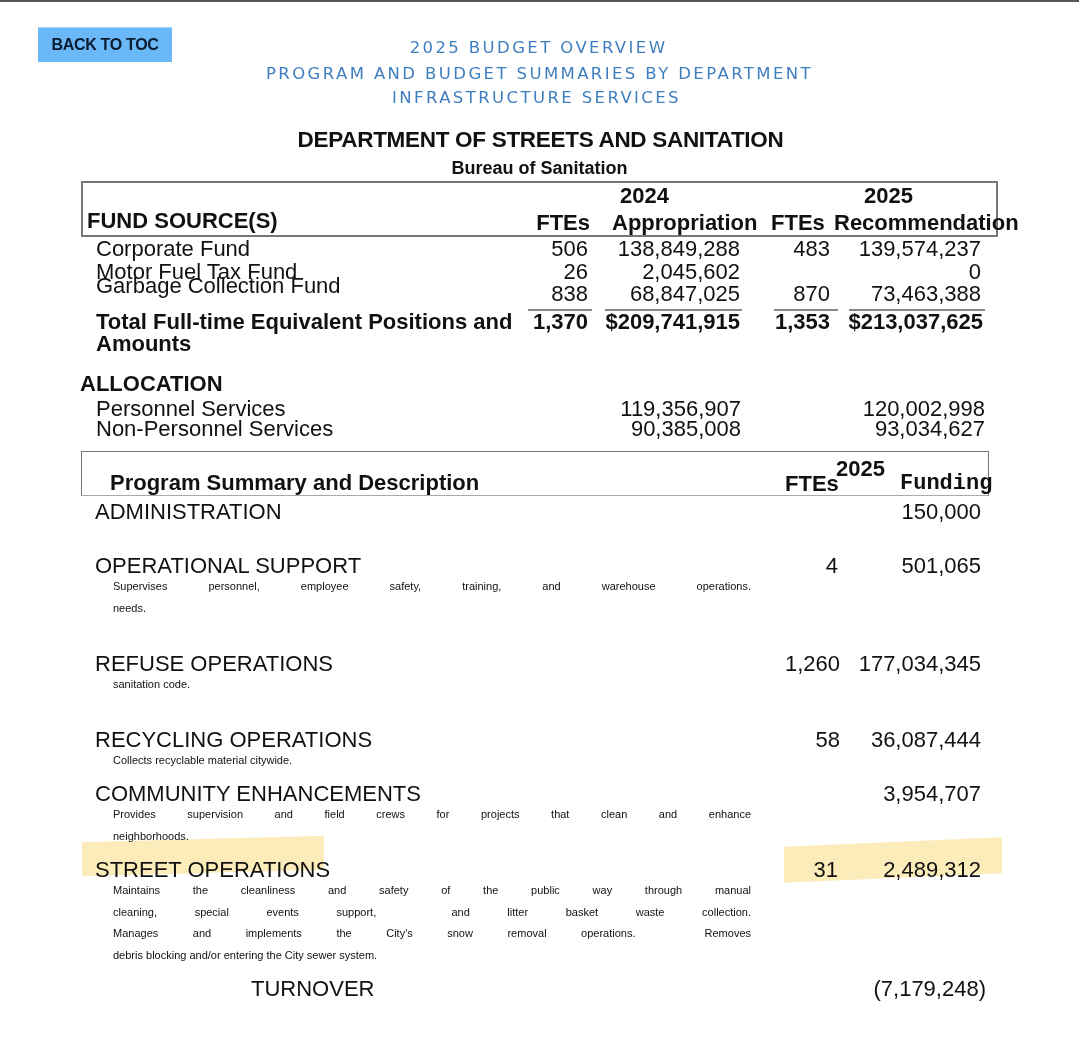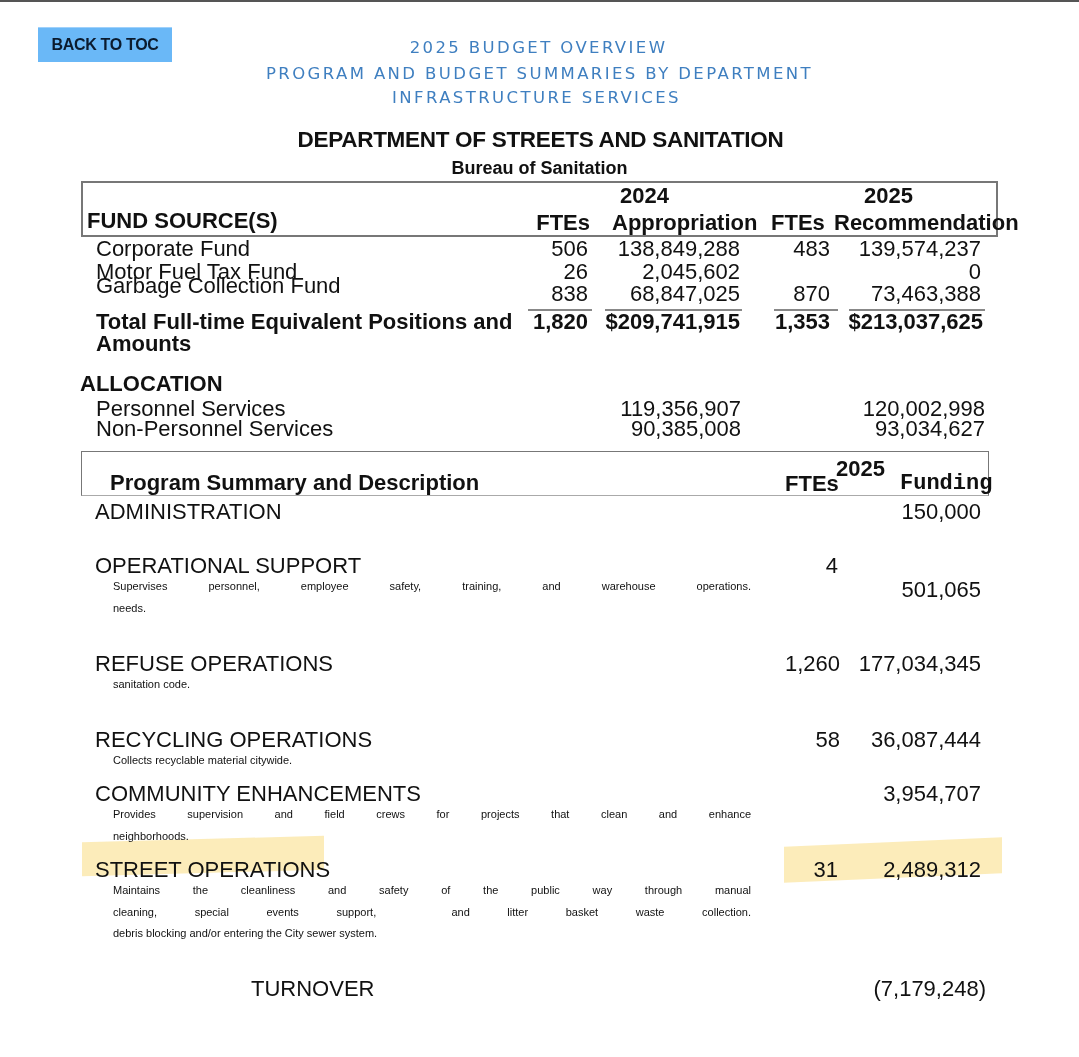--- a/index.html
+++ b/index.html
@@ -92,21 +92,21 @@
 </div>
 
 <div class="ul" style="left:528px; top:309px; width:64px;"></div>
 <div class="ul" style="left:605px; top:309px; width:137px;"></div>
 <div class="ul" style="left:774px; top:309px; width:64px;"></div>
 <div class="ul" style="left:849px; top:309px; width:136px;"></div>
 
 <div>
   <div class="txt b" style="left:96px; top:312px;">Total Full-time Equivalent Positions and</div>
   <div class="txt b" style="left:96px; top:334px;">Amounts</div>
-  <div class="txt b r" style="left:490px; top:312px; width:98px;">1,820</div>
+  <div class="txt b r" style="left:490px; top:312px; width:98px;">1,370</div>
   <div class="txt b r" style="left:600px; top:312px; width:140px;">$209,741,915</div>
   <div class="txt b r" style="left:760px; top:312px; width:70px;">1,353</div>
   <div class="txt b r" style="left:840px; top:312px; width:143px;">$213,037,625</div>
 </div>
 
 <div class="txt b" style="left:80px; top:374px;">ALLOCATION</div>
 <div>
   <div class="txt" style="left:96px; top:399px;">Personnel Services</div>
   <div class="txt r" style="left:600px; top:399px; width:141px;">119,356,907</div>
   <div class="txt r" style="left:840px; top:399px; width:145px;">120,002,998</div>
@@ -127,21 +127,21 @@
 <div class="highlight" style="left:784px; top:842px; width:218px; height:36px; transform: skewY(-2.5deg);"></div>
 
 <div>
   <div class="txt" style="left:95px; top:502px;">ADMINISTRATION</div>
   <div class="txt r" style="left:840px; top:502px; width:141px;">150,000</div>
 </div>
 
 <div>
   <div class="txt" style="left:95px; top:556px;">OPERATIONAL SUPPORT</div>
   <div class="txt r" style="left:780px; top:556px; width:58px;">4</div>
-  <div class="txt r" style="left:840px; top:580px; width:141px;">501,065</div>
+  <div class="txt r" style="left:840px; top:556px; width:141px;">501,065</div>
   <div class="desc" style="left:113px; top:576px; width:638px;">
     <span style="text-align-last: justify;">Supervises personnel, employee safety, training, and warehouse operations.</span>
     <span class="last">needs.</span>
   </div>
 </div>
 
 <div>
   <div class="txt" style="left:95px; top:654px;">REFUSE OPERATIONS</div>
   <div class="txt r" style="left:760px; top:654px; width:80px;">1,260</div>
   <div class="txt r" style="left:840px; top:654px; width:141px;">177,034,345</div>
@@ -168,20 +168,21 @@
   </div>
 </div>
 
 <div>
   <div class="txt" style="left:95px; top:860px;">STREET OPERATIONS</div>
   <div class="txt r" style="left:780px; top:860px; width:58px;">31</div>
   <div class="txt r" style="left:840px; top:860px; width:141px;">2,489,312</div>
   <div class="desc" style="left:113px; top:880px; width:638px;">
     <span style="text-align-last: justify;">Maintains the cleanliness and safety of the public way through manual</span>
     <span style="text-align-last: justify; white-space: pre;">cleaning, special events support,  and litter basket waste collection.</span>
+    <span style="text-align-last: justify; white-space: pre;">Manages and implements the City's snow removal operations.  Removes</span>
     <span class="last">debris blocking and/or entering the City sewer system.</span>
   </div>
 </div>
 
 <div>
   <div class="txt" style="left:251px; top:979px;">TURNOVER</div>
   <div class="txt r" style="left:840px; top:979px; width:146px;">(7,179,248)</div>
 </div>
 
 </body></html>

